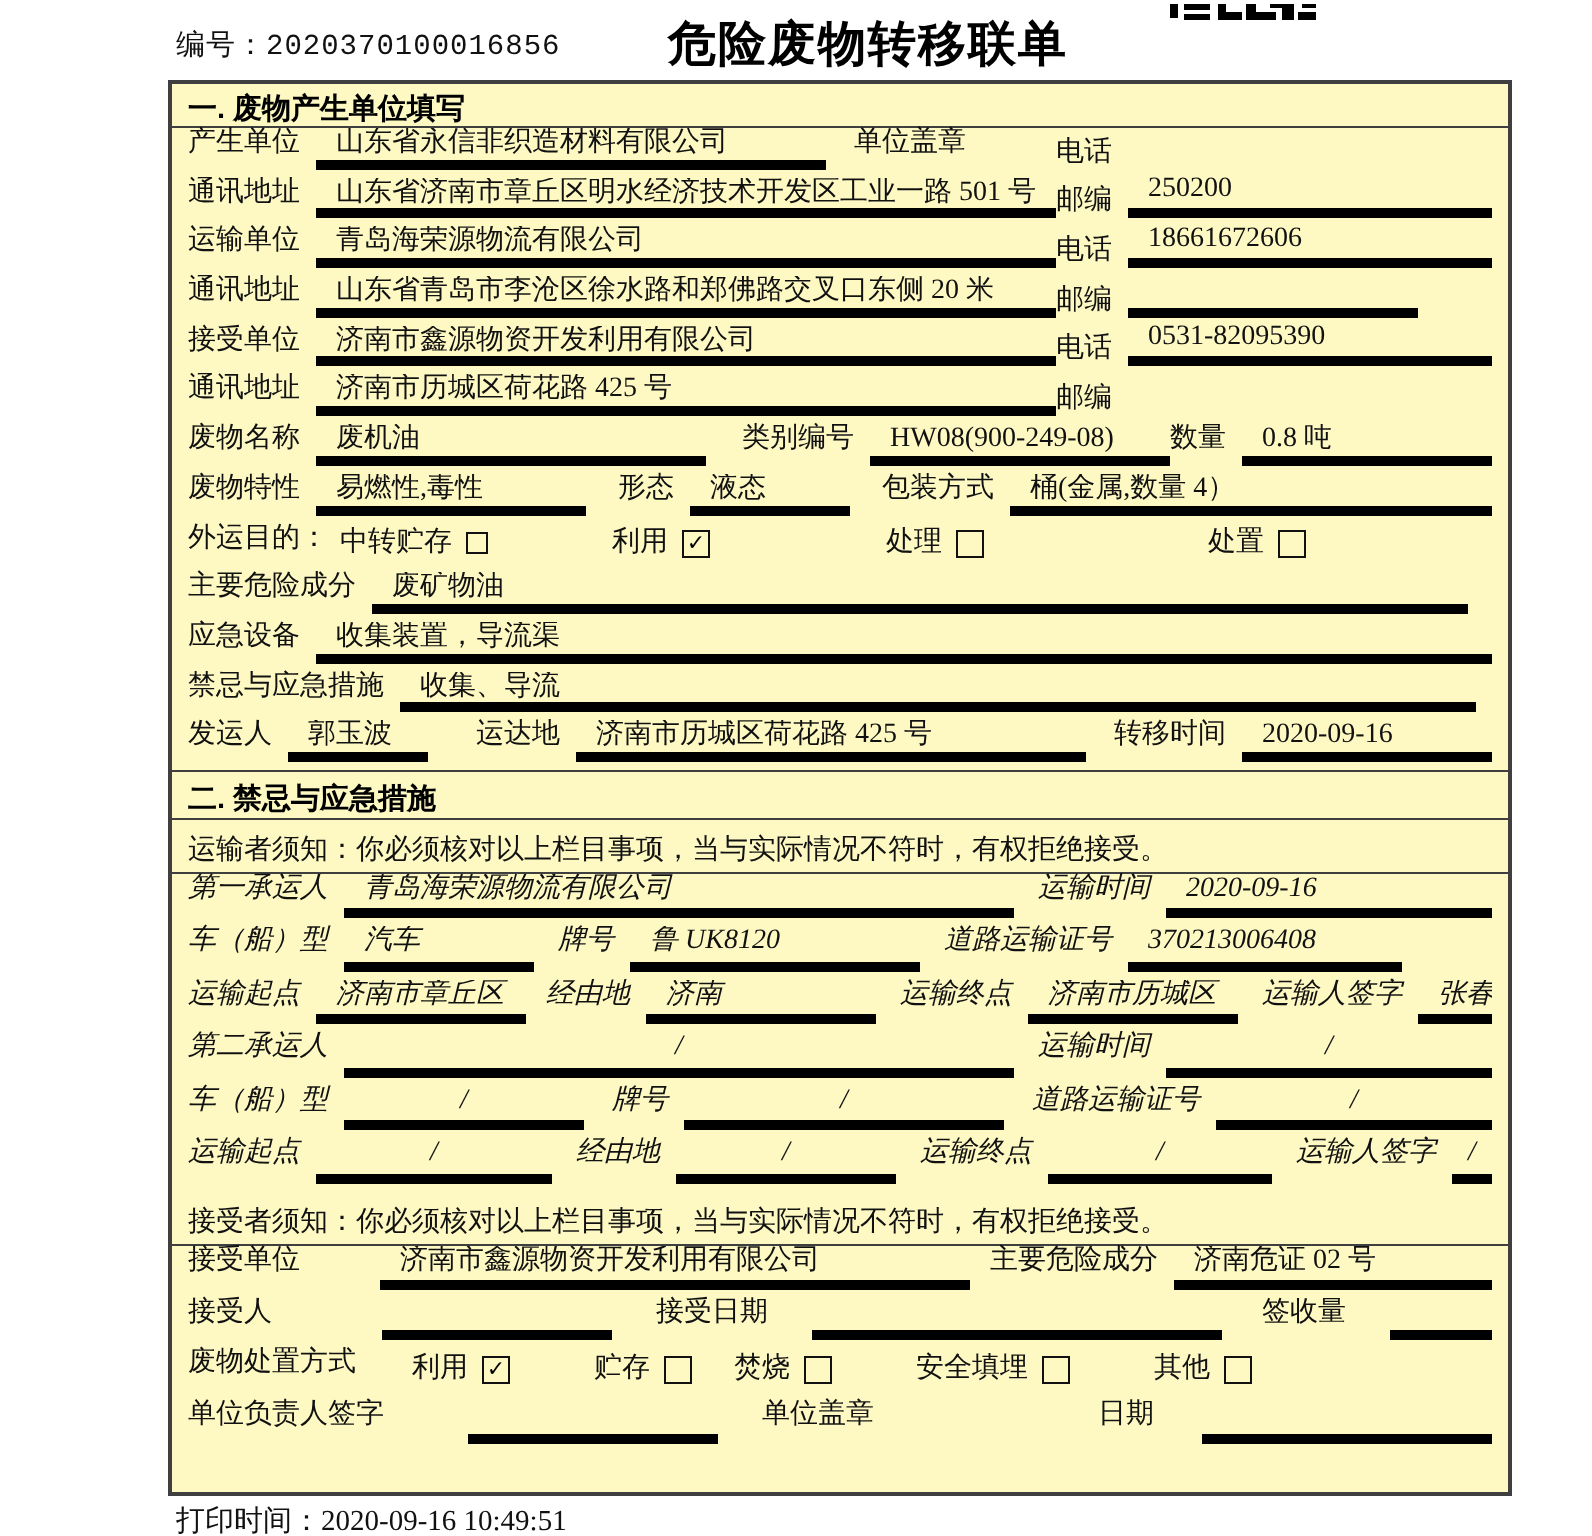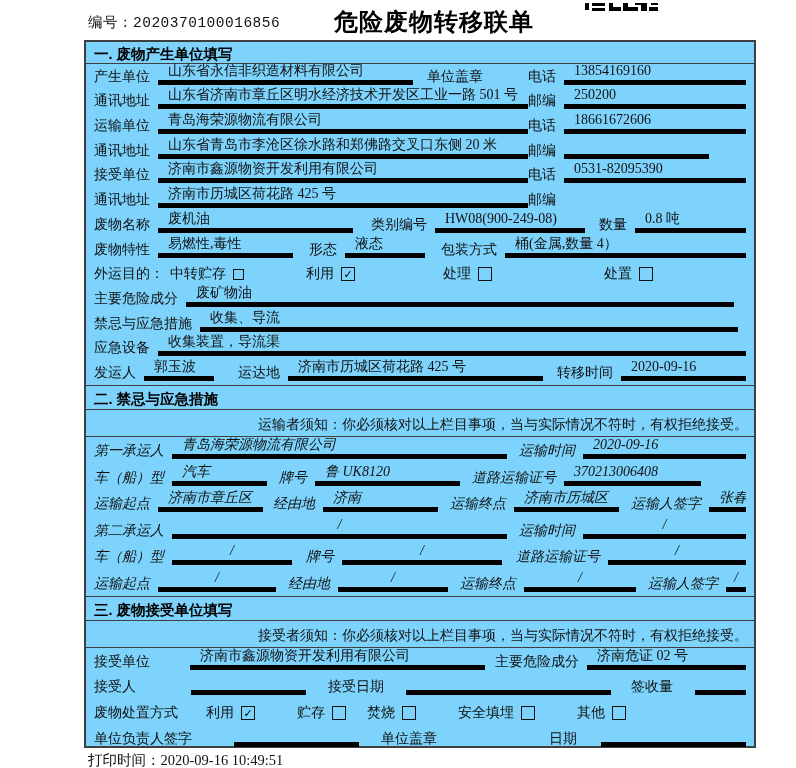--- a/index.html
+++ b/index.html
@@ -11,35 +11,35 @@
   .serial{position:absolute;left:88px;top:13px;font-size:14.5px;letter-spacing:.5px;font-family:Liberation Mono, monospace;}
   .doc-title{
     position:absolute;left:84px;top:6px;width:700px;text-align:center;
     font-family:"Liberation Sans","DejaVu Sans",sans-serif;
     font-weight:700;font-size:24px;letter-spacing:1px;color:#000;
   }
   .qr-frag{position:absolute;left:585px;top:0;width:84px;height:9px;}
 
   .form-table{
     position:absolute;left:84px;top:40px;width:672px;height:708px;
-    border:2px solid #3f3f3f;box-sizing:border-box;background:#7dd3fc;
+    border:2px solid #3f3f3f;box-sizing:border-box;background:#fef9c3;
   }
   .sec-header{
     font-family:"Liberation Sans","DejaVu Sans",sans-serif;
     font-weight:700;font-size:14.5px;color:#000;
     padding:3px 6px 0 8px;box-sizing:border-box;height:22px;
     border-bottom:1.5px solid #3f3f3f;
   }
   .sec-header.mid{height:25px;border-top:1.5px solid #3f3f3f;padding-top:4px;}
   .notice-row{
     height:27px;box-sizing:border-box;padding:6px 6px 0 8px;
-    border-bottom:1.5px solid #3f3f3f;font-size:14px;text-align:right;
+    border-bottom:1.5px solid #3f3f3f;font-size:14px;
   }
   .row{
-    display:flex;align-items:flex-end;box-sizing:border-box;
+    display:flex;box-sizing:border-box;
     padding:0 8px 4px 8px;line-height:16px;white-space:nowrap;
   }
   .s1row{height:24.7px;}
   .s2row{height:26.5px;font-style:italic;}
   .s3row{height:25.75px;}
   .lbl{flex:0 0 auto;}
   .u{
     border-bottom:5px solid #000000;box-sizing:border-box;
     padding:0 4px 1px 10px;min-height:16px;margin-left:8px;
     overflow:hidden;
@@ -80,21 +80,20 @@
 <div class="form-table">
 
   <div class="sec-header">一. 废物产生单位填写</div>
 
   <div class="row s1row">
     <span class="lbl">产生单位</span>
     <span class="u" style="flex:0 0 255px">山东省永信非织造材料有限公司</span>
     <span class="lbl" style="margin-left:14px">单位盖章</span>
     <span class="rg">
       <span class="lbl">电话</span>
-      <span class="u grow">13854169160</span>
     </span>
   </div>
 
   <div class="row s1row">
     <span class="lbl">通讯地址</span>
     <span class="u grow">山东省济南市章丘区明水经济技术开发区工业一路 501 号</span>
     <span class="rg">
       <span class="lbl">邮编</span>
       <span class="u grow">250200</span>
     </span>
@@ -133,21 +132,21 @@
     <span class="rg">
       <span class="lbl">邮编</span>
     </span>
   </div>
 
   <div class="row s1row">
     <span class="lbl">废物名称</span>
     <span class="u" style="flex:0 0 195px">废机油</span>
     <span class="lbl" style="margin-left:18px">类别编号</span>
     <span class="u" style="flex:0 0 150px">HW08(900-249-08)</span>
-    <span class="lbl" style="margin-left:14px">数量</span>
+    <span class="lbl" style="">数量</span>
     <span class="u grow">0.8 吨</span>
   </div>
 
   <div class="row s1row">
     <span class="lbl">废物特性</span>
     <span class="u" style="flex:0 0 135px">易燃性,毒性</span>
     <span class="lbl" style="margin-left:16px">形态</span>
     <span class="u" style="flex:0 0 80px">液态</span>
     <span class="lbl" style="margin-left:16px">包装方式</span>
     <span class="u grow">桶(金属,数量 4）</span>
@@ -172,27 +171,27 @@
       <span class="cb"></span>
     </span>
   </div>
 
   <div class="row s1row">
     <span class="lbl">主要危险成分</span>
     <span class="u grow" style="margin-right:12px">废矿物油</span>
   </div>
 
   <div class="row s1row">
+    <span class="lbl">应急设备</span>
+    <span class="u grow">收集装置，导流渠</span>
+  </div>
+
+  <div class="row s1row">
     <span class="lbl">禁忌与应急措施</span>
     <span class="u grow" style="margin-right:8px">收集、导流</span>
-  </div>
-
-  <div class="row s1row">
-    <span class="lbl">应急设备</span>
-    <span class="u grow">收集装置，导流渠</span>
   </div>
 
   <div class="row s1row">
     <span class="lbl">发运人</span>
     <span class="u" style="flex:0 0 70px">郭玉波</span>
     <span class="lbl" style="margin-left:24px">运达地</span>
     <span class="u" style="flex:0 0 255px">济南市历城区荷花路 425 号</span>
     <span class="lbl" style="margin-left:14px">转移时间</span>
     <span class="u grow">2020-09-16</span>
   </div>
@@ -247,21 +246,20 @@
     <span class="lbl">运输起点</span>
     <span class="u center" style="flex:0 0 118px">/</span>
     <span class="lbl" style="margin-left:12px">经由地</span>
     <span class="u center" style="flex:0 0 110px">/</span>
     <span class="lbl" style="margin-left:12px">运输终点</span>
     <span class="u center" style="flex:0 0 112px">/</span>
     <span class="lbl" style="margin-left:12px">运输人签字</span>
     <span class="u grow center">/</span>
   </div>
 
-  <div class="sec-header mid">三. 废物接受单位填写</div>
   <div class="notice-row">接受者须知：你必须核对以上栏目事项，当与实际情况不符时，有权拒绝接受。</div>
 
   <div class="row s3row">
     <span class="lbl">接受单位</span>
     <span class="u" style="flex:0 0 295px;margin-left:40px">济南市鑫源物资开发利用有限公司</span>
     <span class="lbl" style="margin-left:10px">主要危险成分</span>
     <span class="u grow">济南危证 02 号</span>
   </div>
 
   <div class="row s3row">

